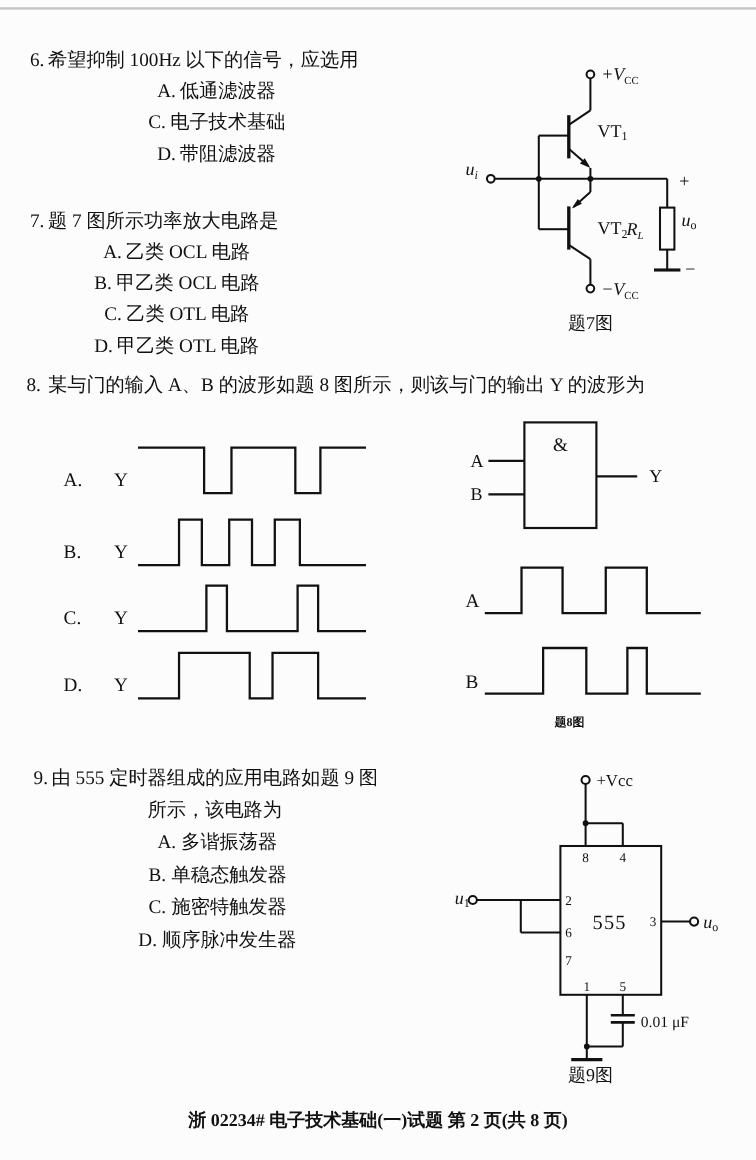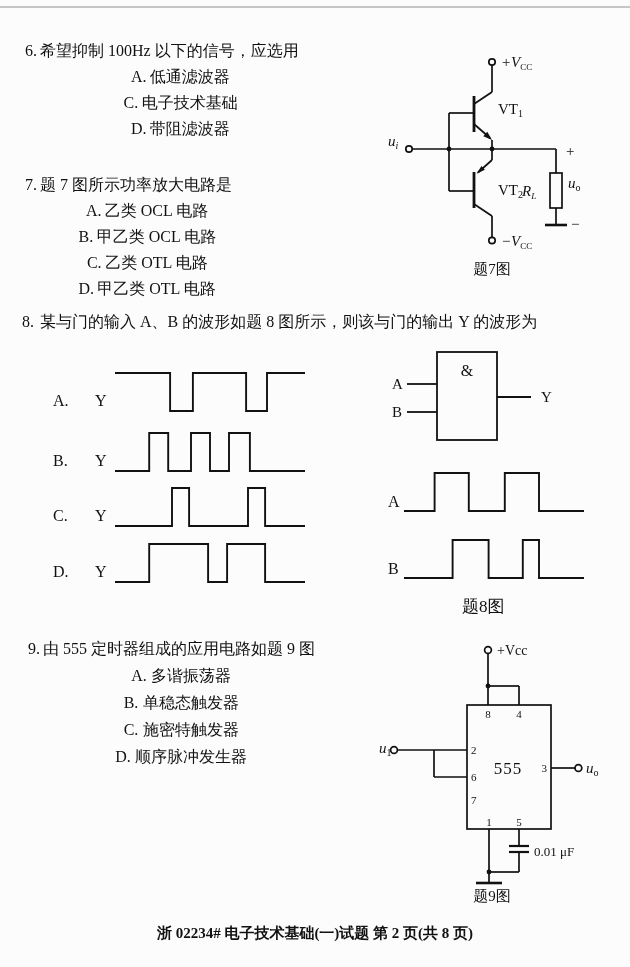--- a/index.html
+++ b/index.html
@@ -17,21 +17,21 @@
   .q9opt{margin-left:18px;}
   .q9opt .optlabel{display:inline-block;width:24px;}
   .q8question{position:absolute;left:22px;top:309px;font-size:16px;line-height:26px;white-space:nowrap;}
   .waverow{position:absolute;left:53px;height:42px;width:260px;font-size:16px;}
   .waverow .optletter{position:absolute;left:0;bottom:3px;}
   .waverow .sig{position:absolute;left:42px;bottom:3px;font-family:"Liberation Serif",serif;}
   .waverow svg{position:absolute;left:61px;top:0;}
   .inwaverow{position:absolute;height:42px;font-size:16px;}
   .inwaverow .sig{position:absolute;left:0;bottom:2px;}
   .inwaverow svg{position:absolute;left:15px;top:0;}
-  .figcaption{position:absolute;font-size:17px;}
+  .figcaption{position:absolute;font-size:10px;font-weight:bold;}
   .circuit{position:absolute;}
   .footer{position:absolute;left:0;top:924px;width:100%;text-align:center;font-size:15px;font-weight:bold;}
   svg text{font-family:"Liberation Serif","DejaVu Serif",serif;fill:#111;}
 </style>
 </head>
 <body>
 
 <div class="page">
   <div class="scanline"></div>
 
@@ -145,20 +145,21 @@
   <div class="inwaverow" style="left:388px;top:538px">
     <span class="sig">B</span>
     <svg width="182" height="42">
         <path d="M 1,40 H 49.6 V 2 H 85.6 V 40 H 119.8 V 2 H 136 V 40 H 181 V 40" fill="none" stroke="#111" stroke-width="1.9"></path>
       </svg>
   </div>
   <div class="figcaption" style="left:462px;top:595px">题8图</div>
 
   <div class="qblock lh27" style="left:25px;top:635px">
     <div><span class="qnum">9.</span><span>由 555 定时器组成的应用电路如题 9 图</span></div>
+    <div class="q9opt"><span>所示，该电路为</span></div>
     <div class="q9opt"><span class="optlabel">A.</span><span>多谐振荡器</span></div>
     <div class="q9opt"><span class="optlabel">B.</span><span>单稳态触发器</span></div>
     <div class="q9opt"><span class="optlabel">C.</span><span>施密特触发器</span></div>
     <div class="q9opt"><span class="optlabel">D.</span><span>顺序脉冲发生器</span></div>
   </div>
 
   <svg class="circuit" style="left:378px;top:640px" width="235" height="275" viewBox="0 0 235 275">
     <g stroke="#111" stroke-width="1.7" fill="none">
       <circle cx="110" cy="10" r="3.4"></circle>
       <line x1="110" y1="13.4" x2="110" y2="65"></line>

